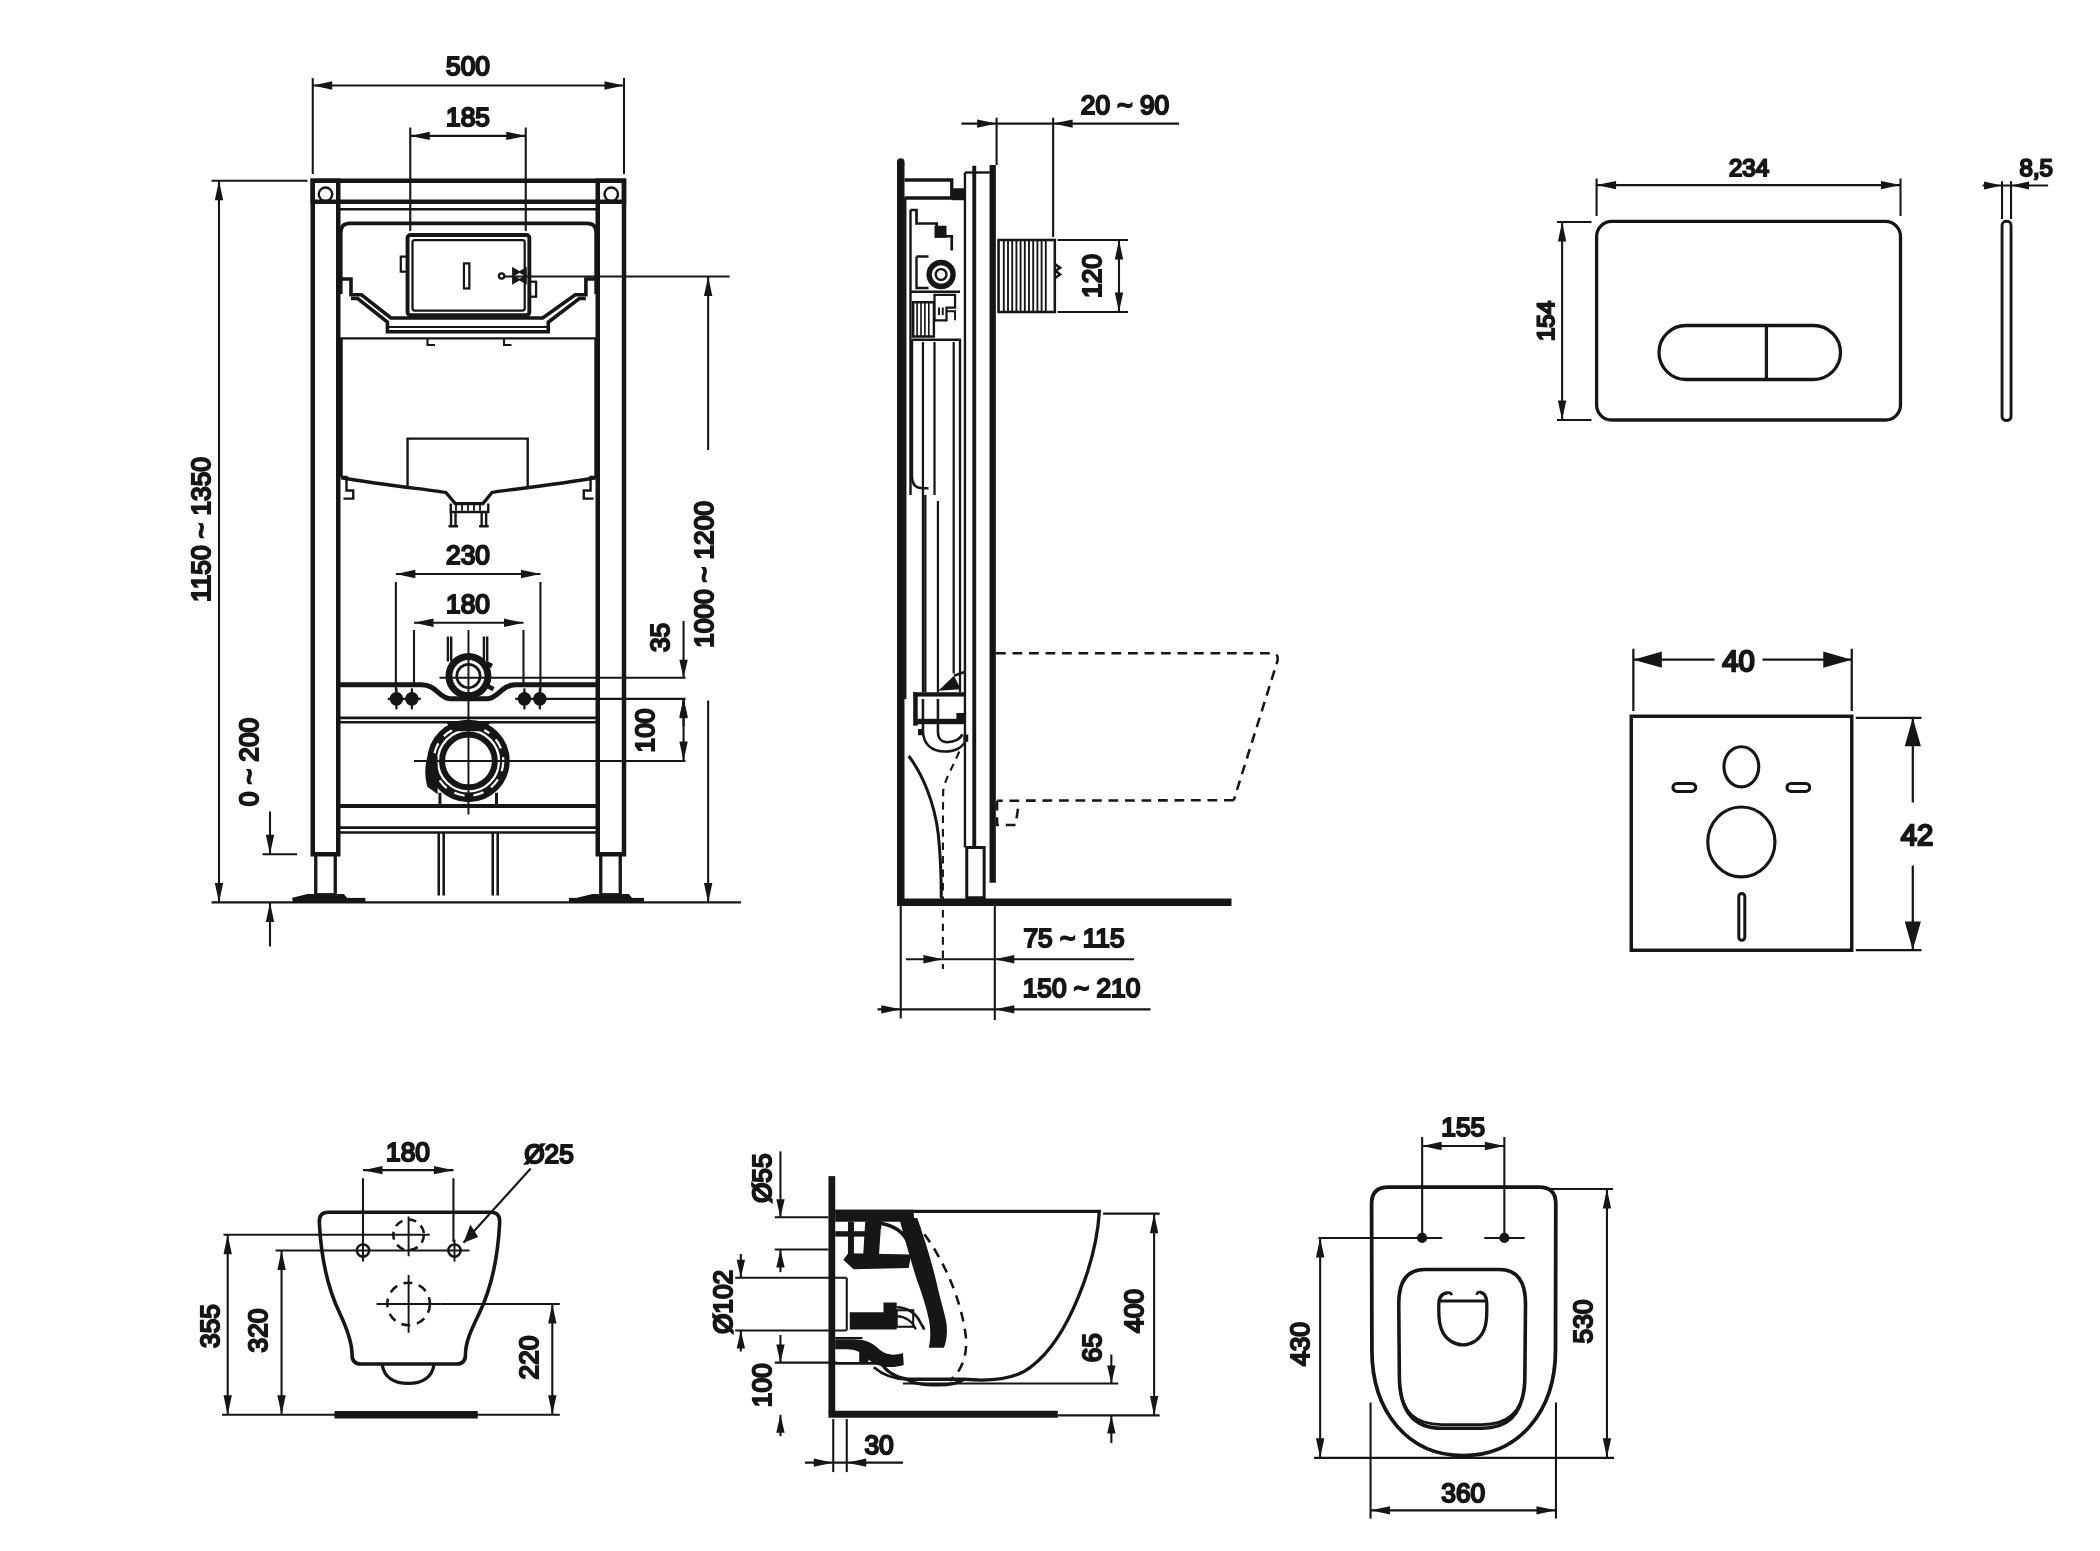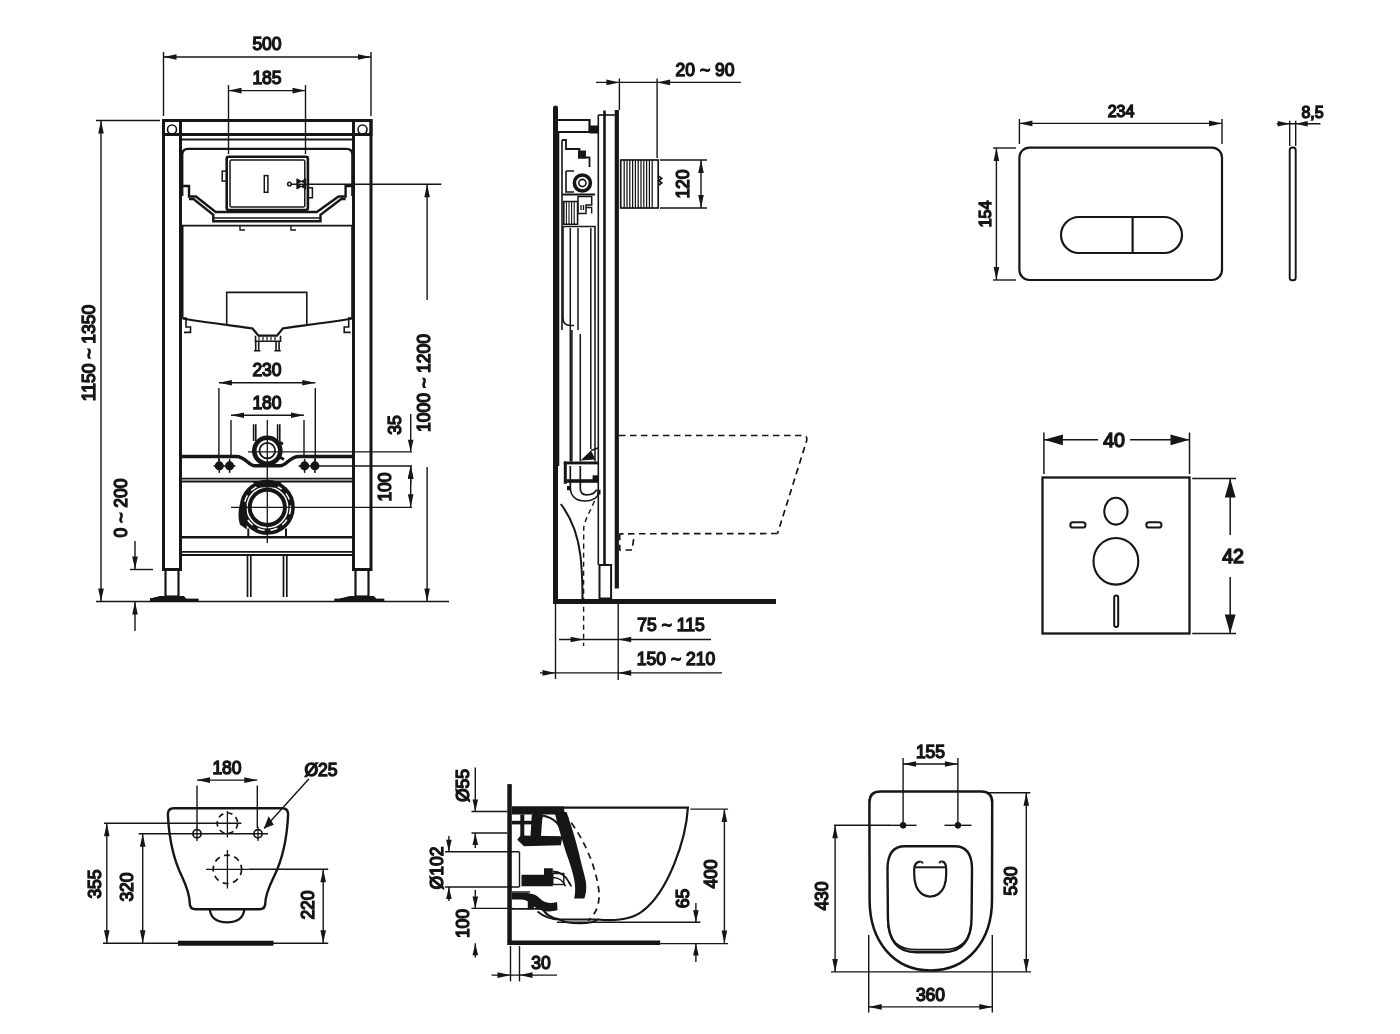--- a/index.html
+++ b/index.html
@@ -1,16 +1,16 @@
 <!DOCTYPE html>
 <html><head>
 <meta charset="utf-8">
 <style>
   html,body{margin:0;padding:0;background:#fff;}
-  .wrap{width:1224px;height:1034px;background:#fff;}
+  .wrap{width:1224px;height:1034px;background:#fff;padding-left:45px;}
   text{font-family:"Liberation Sans", sans-serif; fill:#161616;}
 </style>
 </head>
 <body>
 <div class="wrap">
 <svg width="1400" height="1034" viewBox="0 0 1400 1034">
 <defs>
 <marker id="a"></marker>
 </defs>
 <rect x="0" y="0" width="1400" height="1034" fill="#ffffff"></rect>

